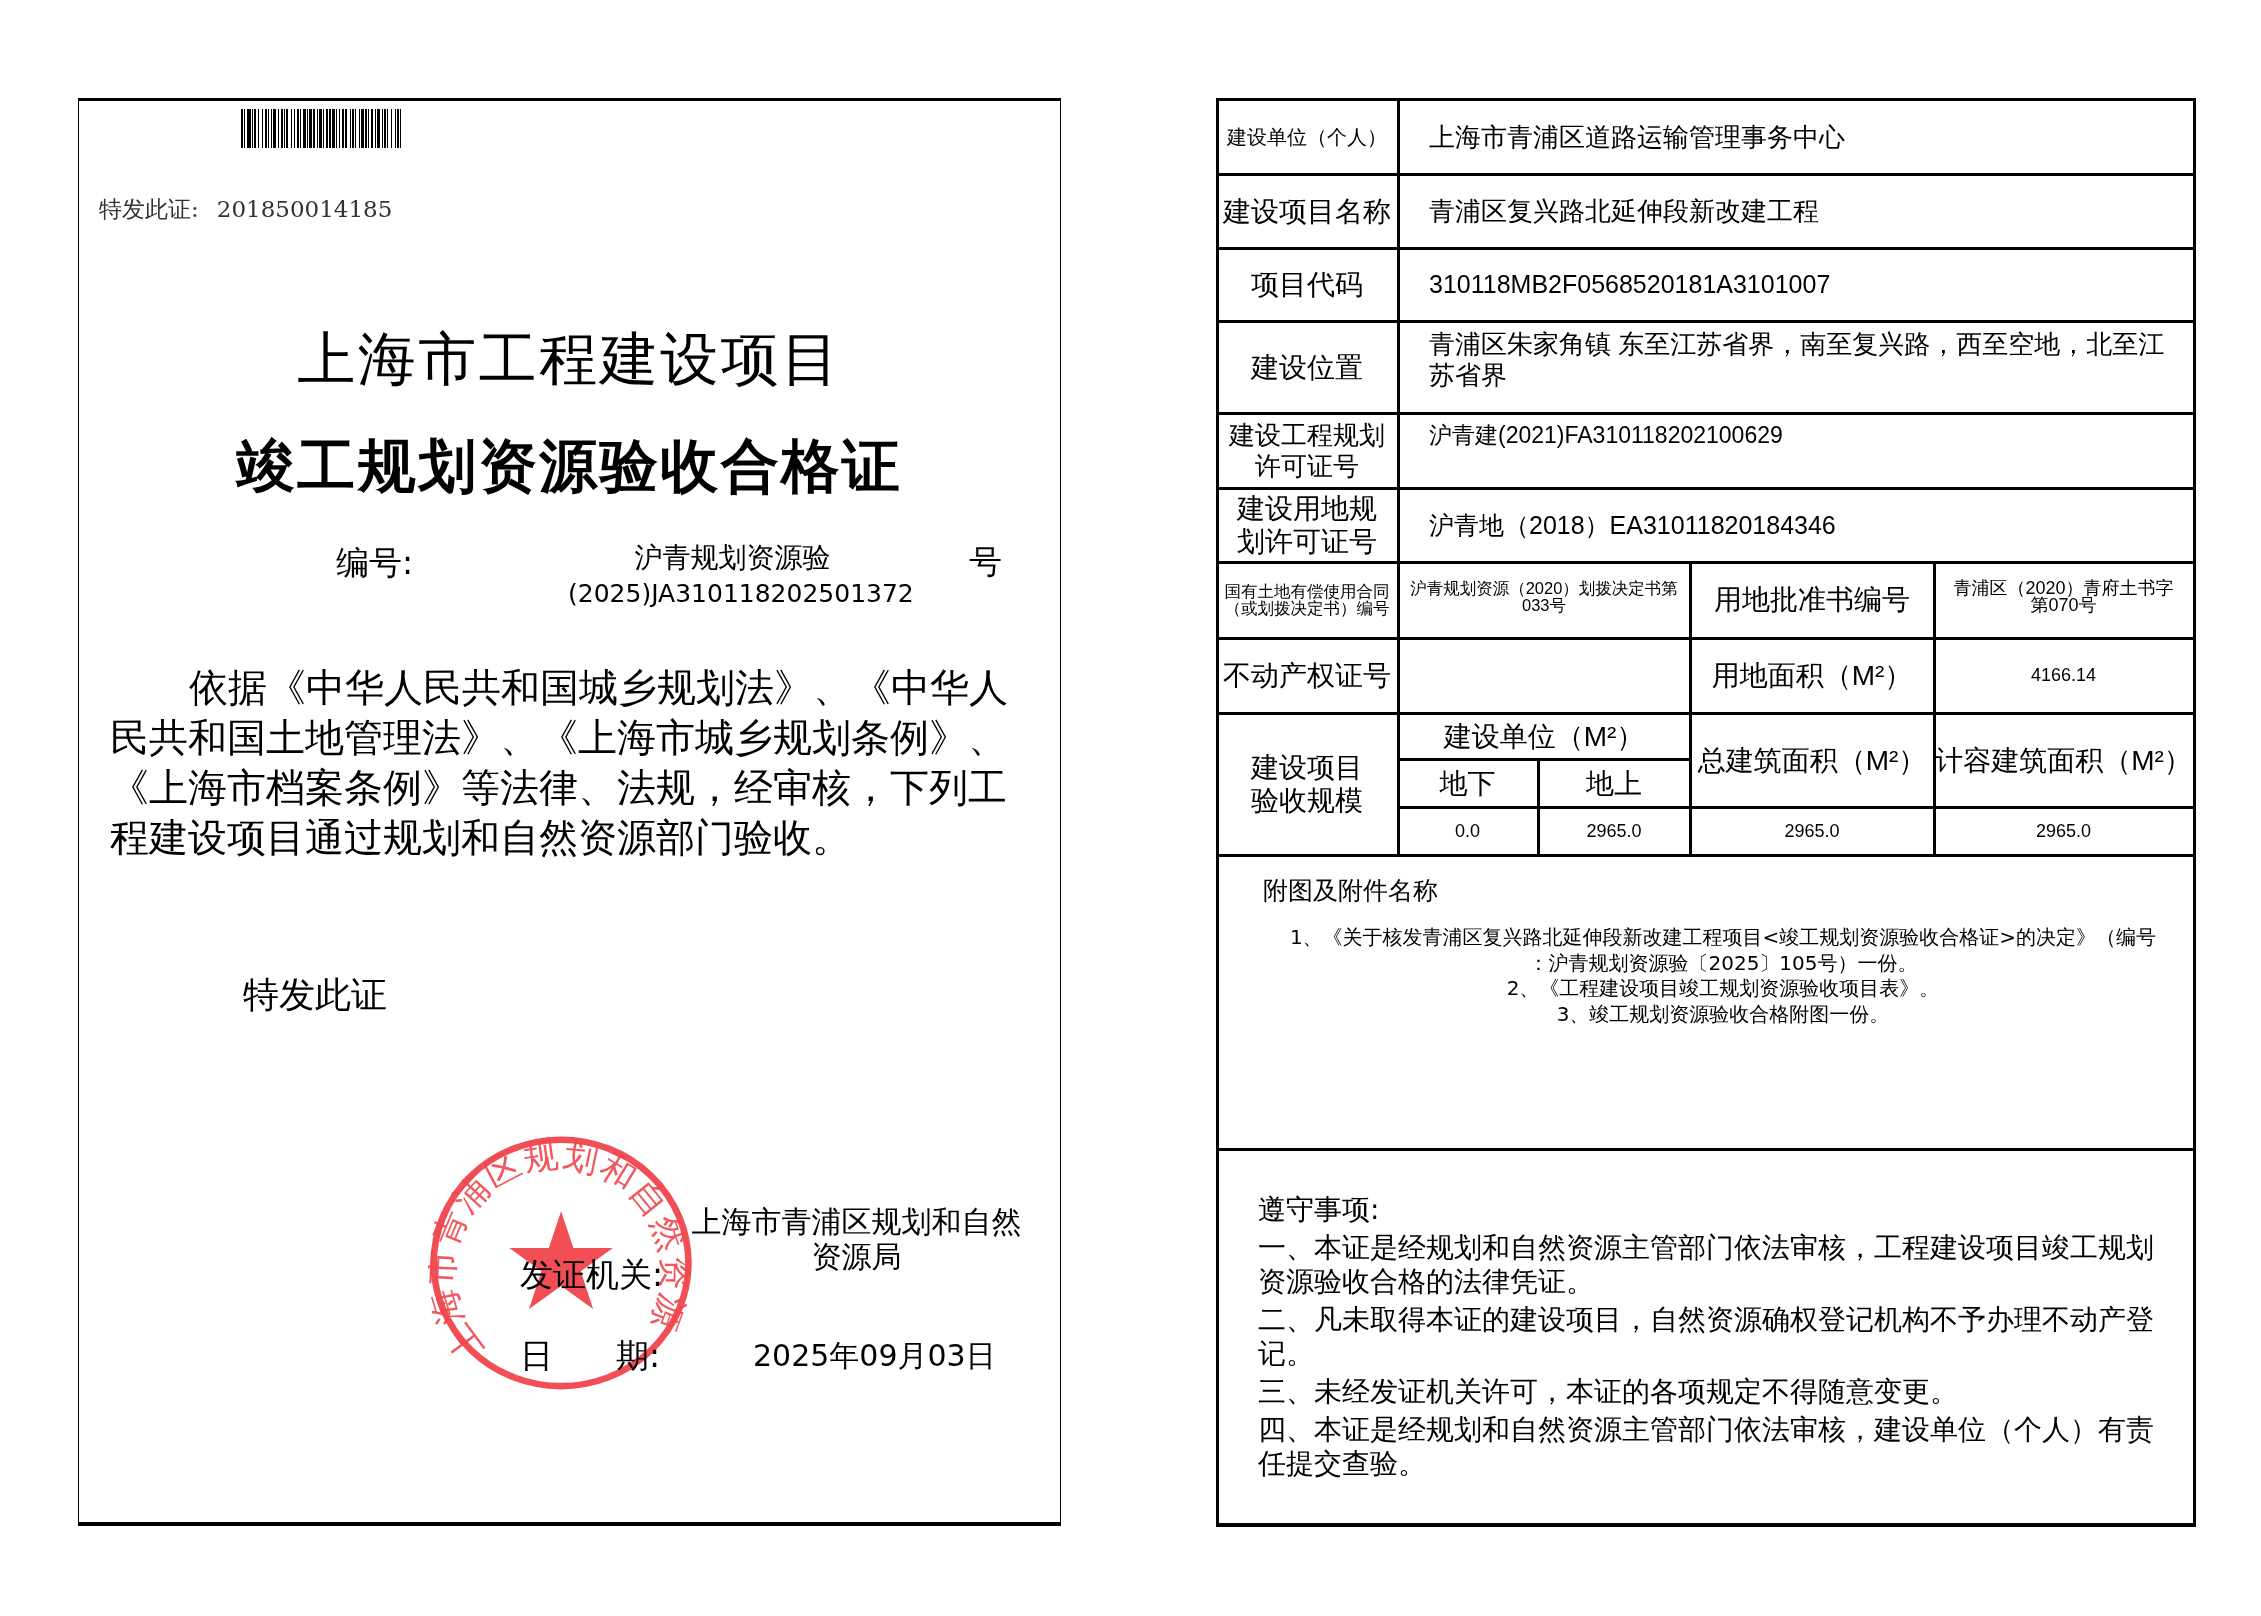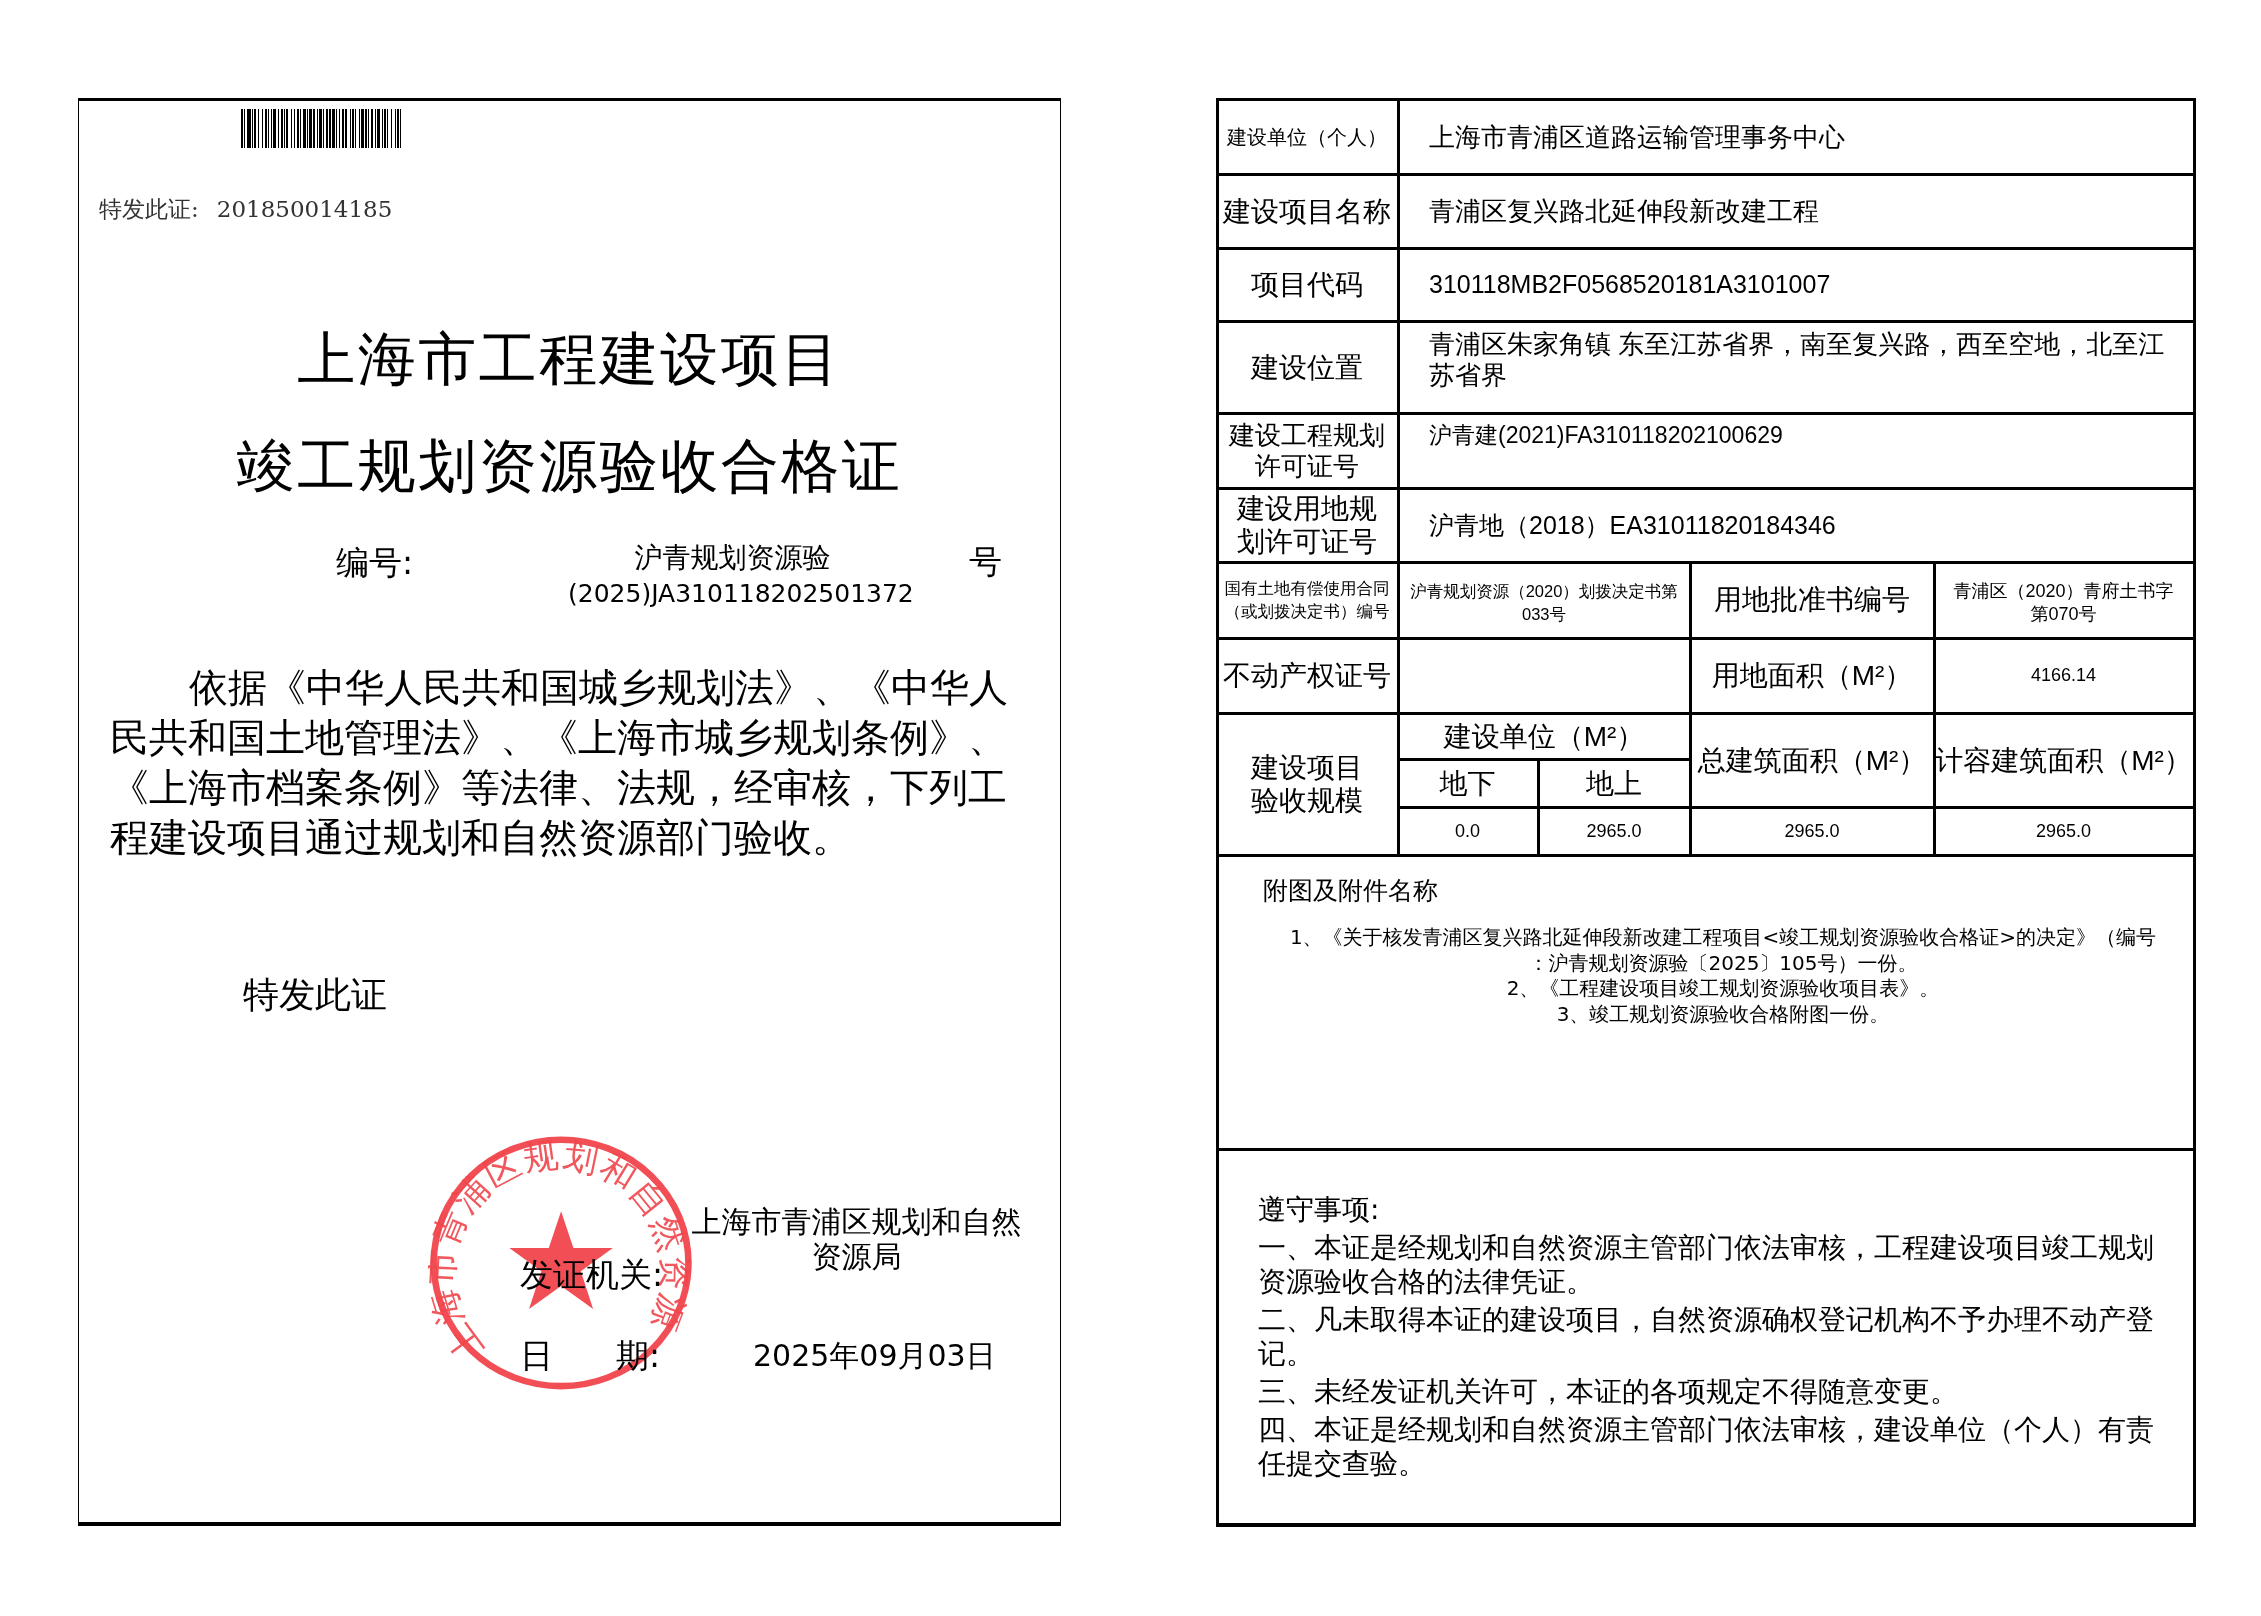--- a/index.html
+++ b/index.html
@@ -10,21 +10,21 @@
   #right-panel { left:1216px; top:98px; width:979px; height:1428px; border:none; }
 
   .barcode { position:absolute; left:241px; top:109px; width:288px; height:39px; display:flex; align-items:stretch; }
   .barcode span { display:block; background:#000; height:100%; }
 
   .proj-no { position:absolute; left:99px; top:194px; font-family:"DejaVu Serif","Liberation Serif",serif; font-size:23px; color:#333; white-space:nowrap; }
   .proj-no .val { margin-left:18px; }
 
   .title { position:absolute; left:78px; width:983px; text-align:center; font-size:58px; line-height:66px; letter-spacing:2.5px; white-space:nowrap; }
   #title1 { top:326px; }
-  #title2 { top:433px; }
+  #title2 { top:433px;font-weight:bold; }
 
   .cert-no-label { position:absolute; left:336px; top:541px; font-size:33px; }
   .cert-no-val { position:absolute; left:568px; top:540px; width:329px; text-align:center; font-size:28px; line-height:36px; }
   .cert-no-val .l2 { font-size:25px; }
   .cert-no-hao { position:absolute; left:969px; top:540px; font-size:33px; }
 
   .body-text { position:absolute; left:110px; top:663px; width:913px; font-size:39px; line-height:50px; }
   .body-text p { margin:0; text-indent:79px; }
   .tefa { position:absolute; left:243px; top:971px; font-size:36px; }
 
@@ -33,21 +33,21 @@
   .issuer-val { position:absolute; left:684px; top:1204px; width:345px; text-align:center; font-size:30px; line-height:35px; }
   .date-label { position:absolute; left:520px; top:1334px; font-size:33px; white-space:pre; }
   .date-val { position:absolute; left:753px; top:1336px; font-size:30px; }
 
   
   .rt-border { position:absolute; background:#000; }
   .cell { position:absolute; display:flex; align-items:center; justify-content:center; text-align:center; box-sizing:border-box; font-family:"Liberation Sans","DejaVu Sans",sans-serif; }
   .cell.left { justify-content:flex-start; text-align:left; padding-left:33px; }
   .lbl-lg { font-size:28px; line-height:33px; }
   .lbl-sm { font-size:20px; line-height:25px; }
-  .lbl-xs { font-size:16.5px; line-height:23px; }
+  .lbl-xs { font-size:16.5px; line-height:17px; }
   .val-lg { font-size:26px; line-height:31px; }
   .val-sm { font-size:18px; line-height:23px; }
   .annex-title { position:absolute; left:1263px; top:874px; font-size:25px; }
   .annex-list { position:absolute; left:1254px; top:925px; width:938px; font-size:20px; line-height:25.5px; }
   .annex-list div { white-space:nowrap;text-align:center; }
   .rules { position:absolute; left:1254px; top:1189px; width:930px; font-size:28px; line-height:34px; }
   .rules div { margin:4px; }
 </style>
 </head>
 <body>

